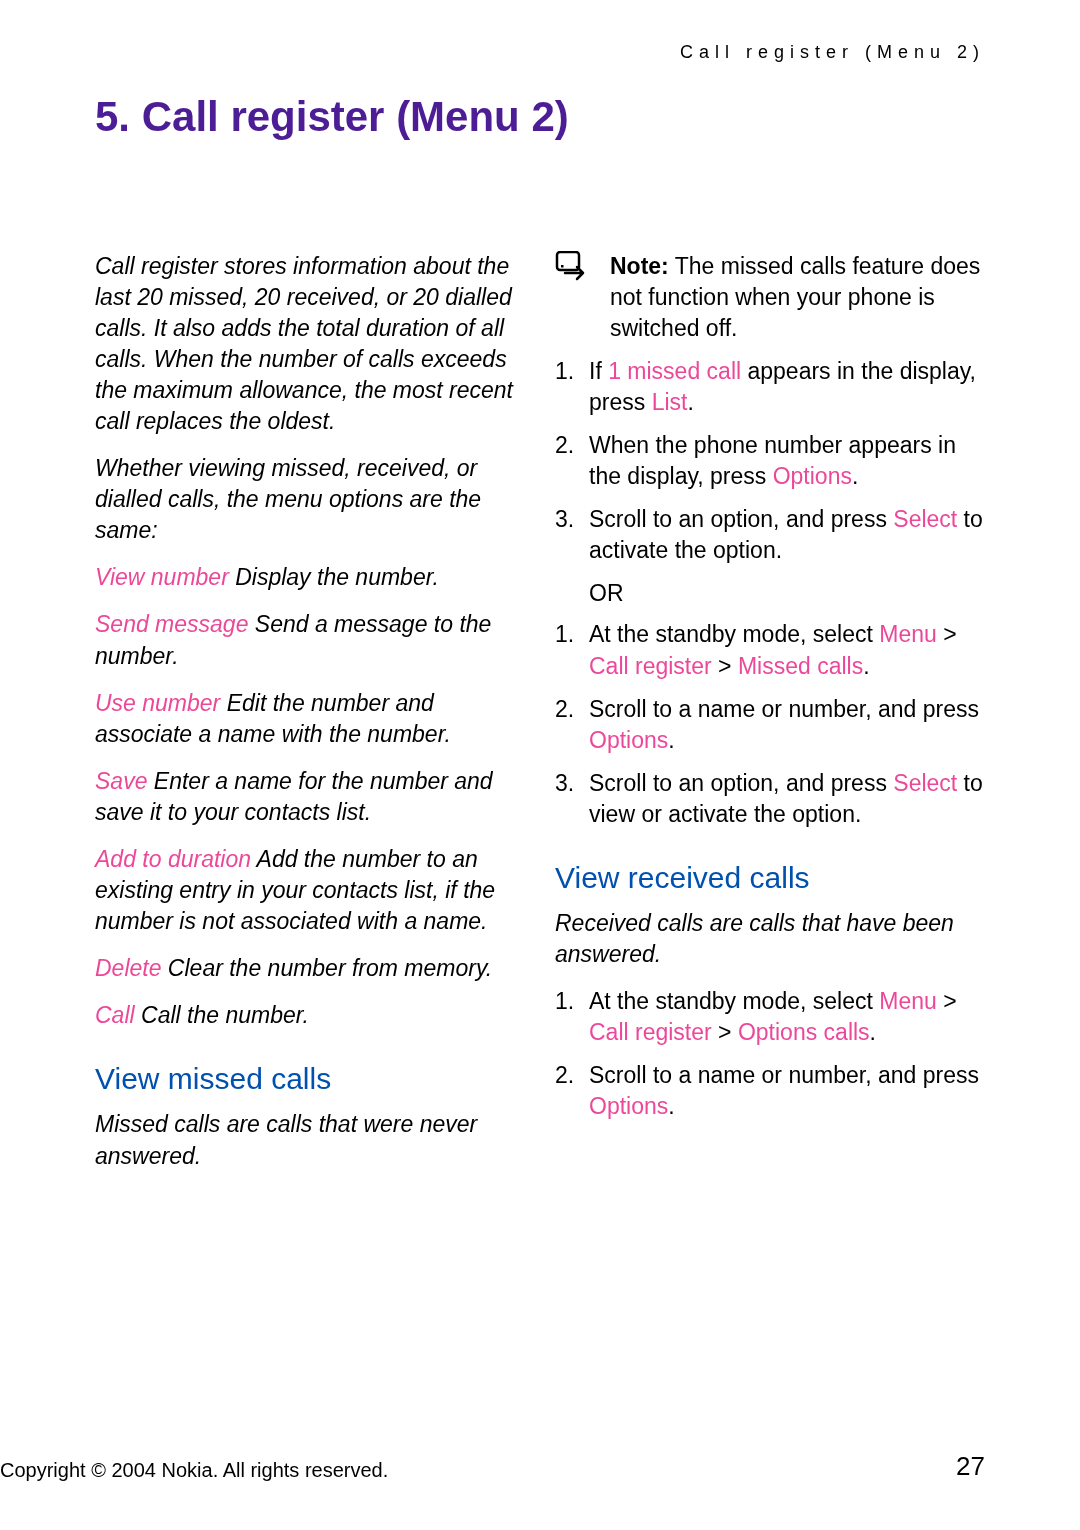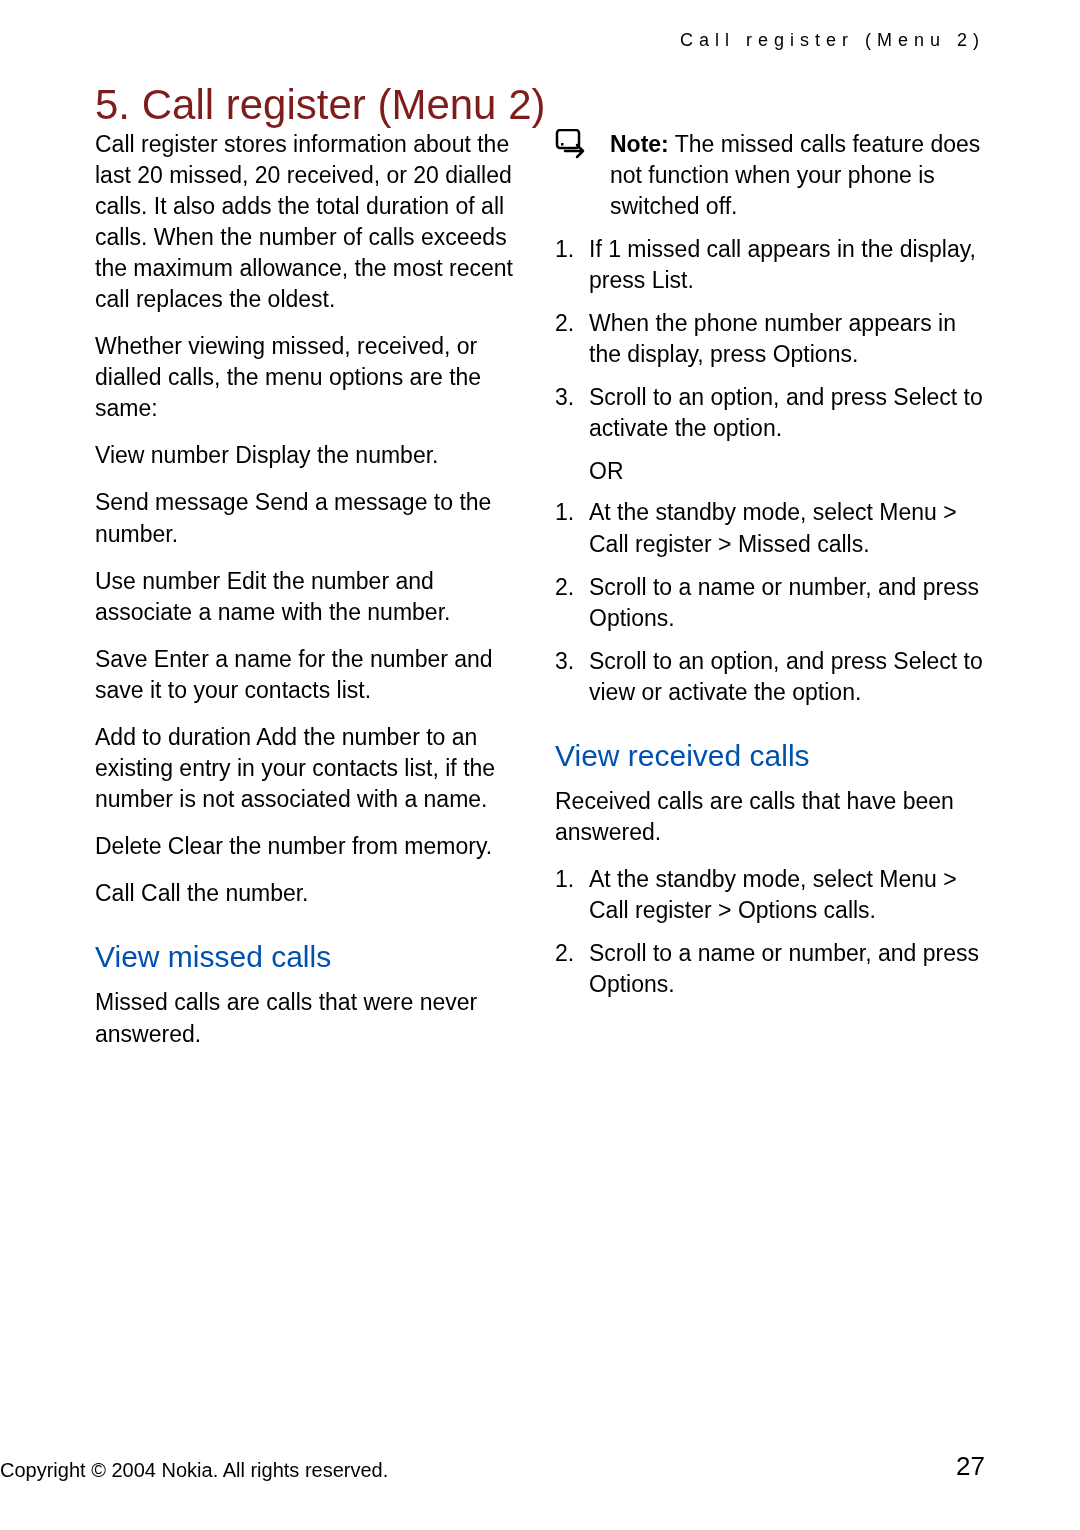--- a/index.html
+++ b/index.html
@@ -7,48 +7,50 @@
     padding: 0;
     font-family: Arial, Helvetica, sans-serif;
     background: #fff;
     color: #000;
     width: 1080px;
     height: 1530px;
     position: relative;
     box-sizing: border-box;
   }
   .page {
-    padding: 30px 95px 0 95px;
+    padding: 42px 95px 0 95px;
     box-sizing: border-box;
   }
   .header {
     text-align: right;
     font-size: 18px;
     letter-spacing: 6px;
     margin-bottom: 30px;
     font-family: Arial, sans-serif;
   }
   .title {
-    color: #7f1d1d;
+    color: #4c1d95;
     font-size: 42px;
-    font-weight: normal;
+    font-weight: bold;
+    margin-bottom: 110px;
   }
   .columns {
     display: flex;
     gap: 30px;
   }
   .col {
     flex: 1;
     font-size: 23px;
     line-height: 1.35;
   }
   .col p {
     margin: 0 0 16px 0;
+    font-style: italic;
   }
-  .green { color: #000000; }
+  .green { color: #ec4899; }
   .subhead {
     color: #0050b0;
     font-size: 30px;
     font-weight: 500;
     margin: 28px 0 10px 0;
   }
   .note-block {
     display: flex;
     align-items: flex-start;
     margin-bottom: 12px;

